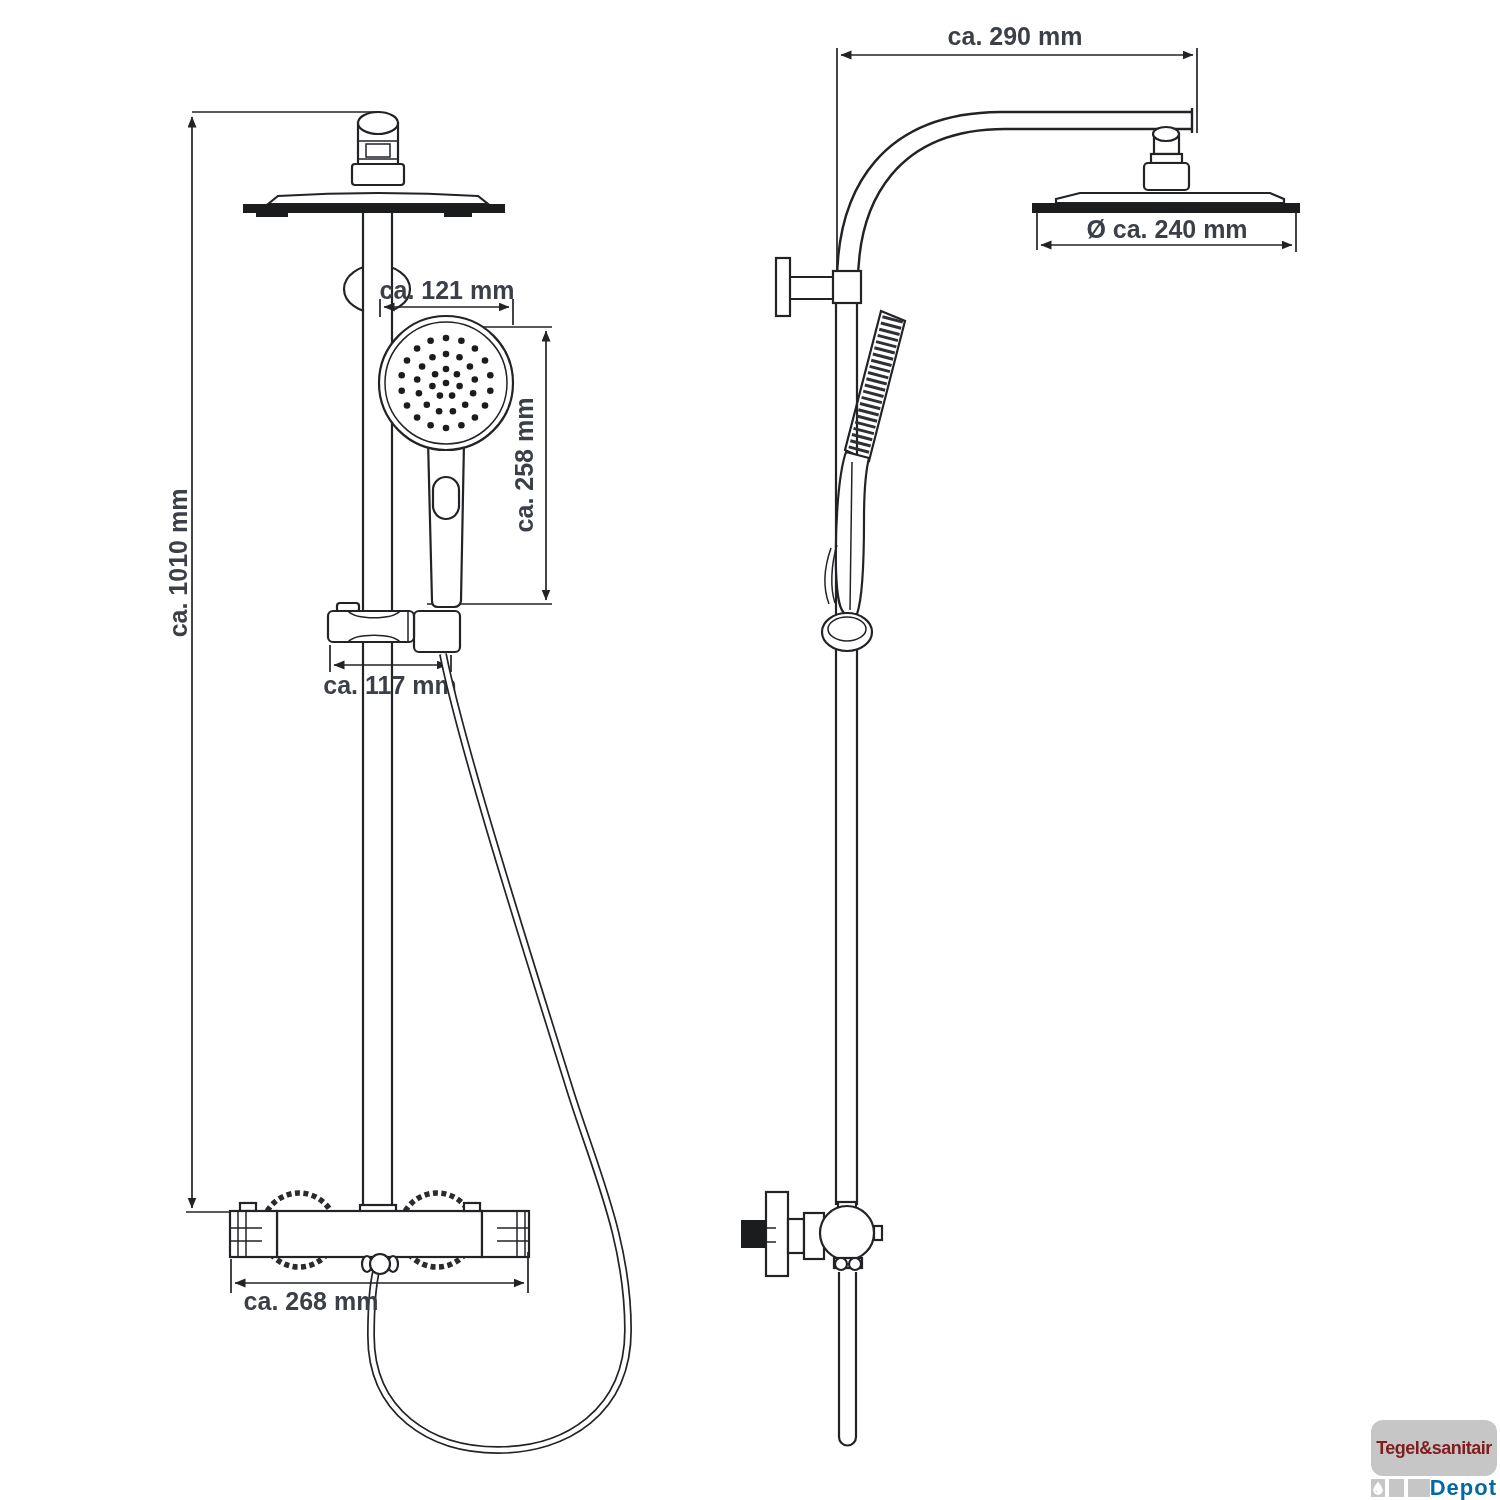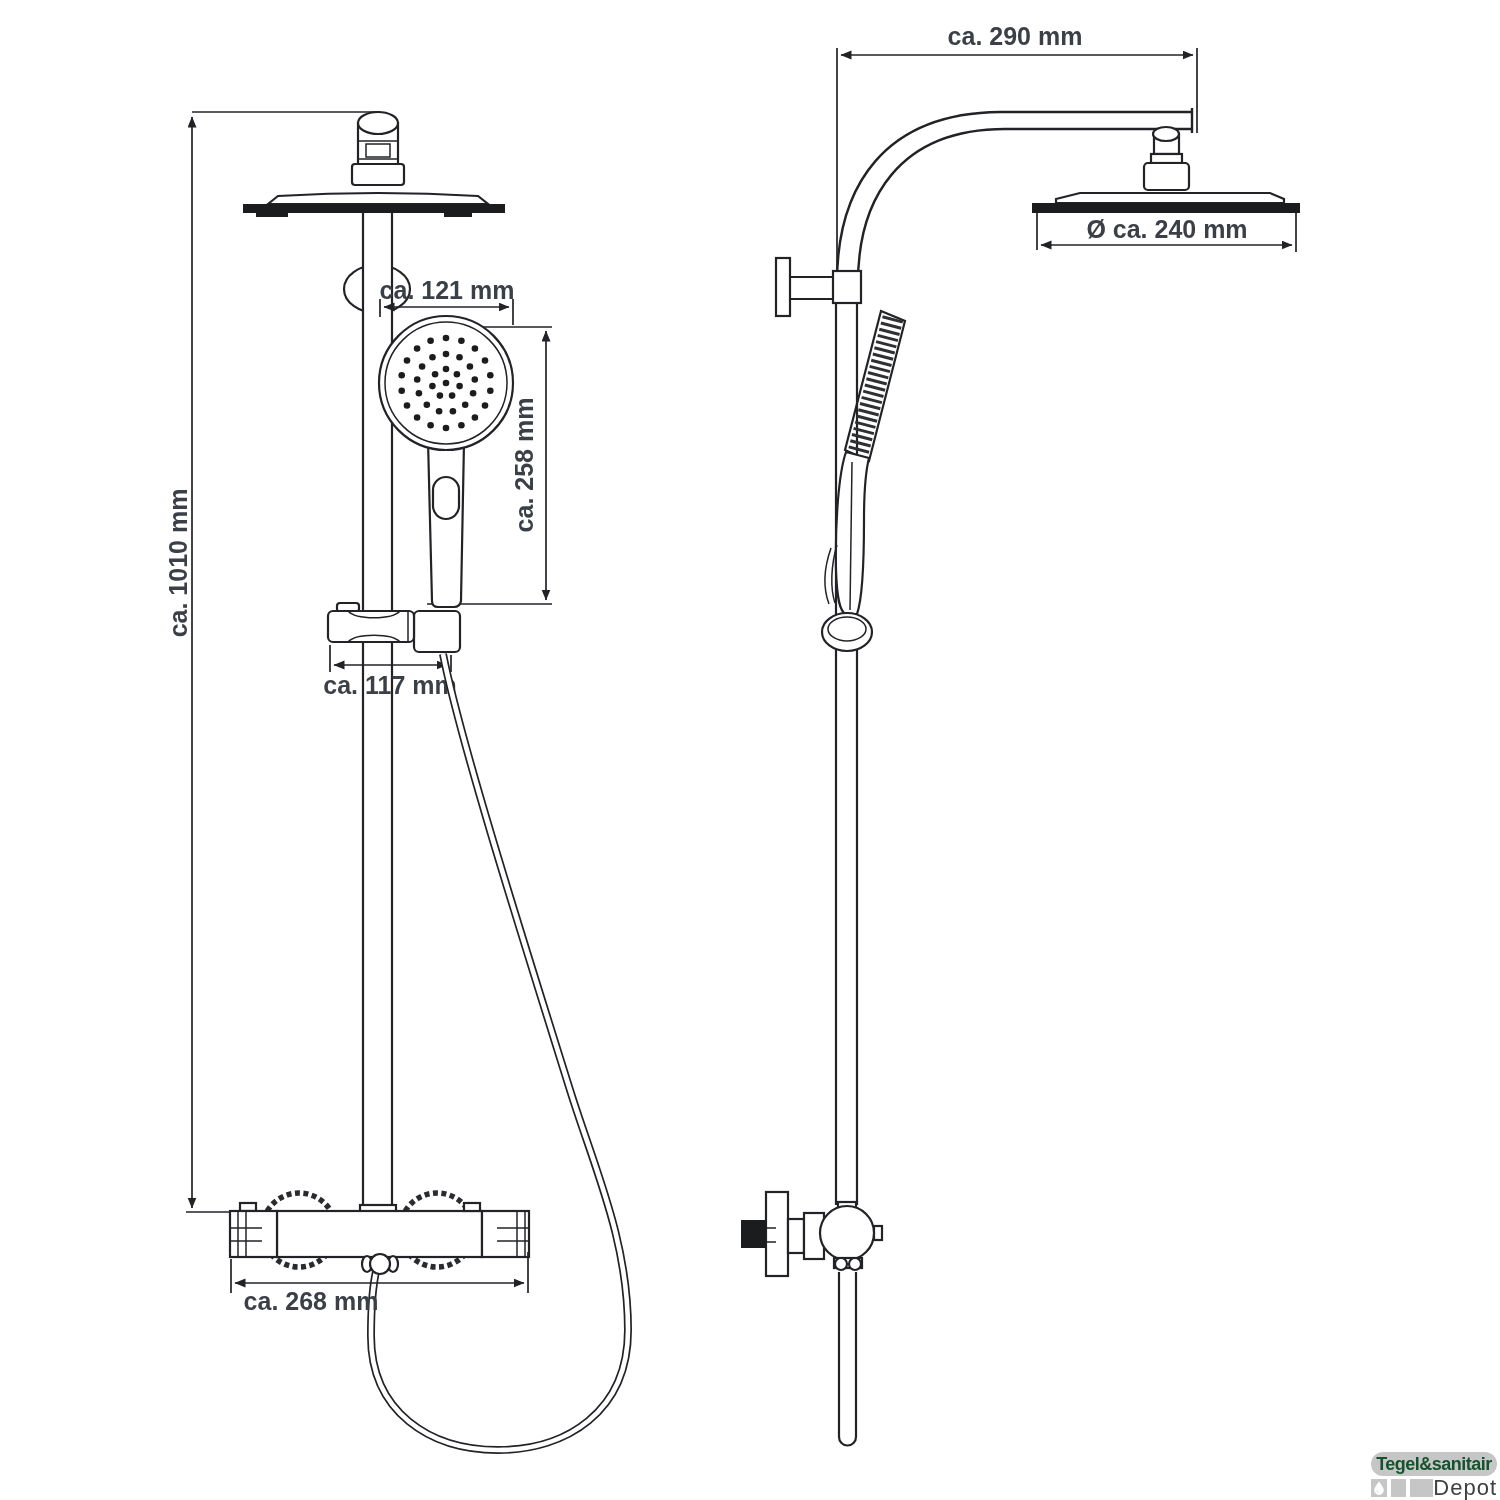--- a/index.html
+++ b/index.html
@@ -6,28 +6,28 @@
   #stage{position:relative;width:1500px;height:1500px;background:#ffffff;overflow:hidden;
          font-family:"Liberation Sans",sans-serif;}
   svg text{font-family:"Liberation Sans",sans-serif;font-size:25px;font-weight:600;fill:#3b3f47;}
   .ln{stroke:#222327;fill:none;}
   .dim{stroke:#222327;stroke-width:1.7;fill:none;}
   .part{stroke:#222327;stroke-width:2.2;fill:#ffffff;}
   .thin{stroke:#222327;stroke-width:1.5;fill:none;}
   .blk{fill:#1b1c1e;stroke:none;}
   
   #logo{position:absolute;right:3px;bottom:3px;width:126px;}
-  #logo .banner{background:#c6c6c6;color:#14532d;font-weight:700;font-size:18px;
-                text-align:center;letter-spacing:-0.5px;padding:2px 2px;line-height:20px;border-radius:12px;}
+  #logo .banner{background:#c6c6c6;color:#7f1d1d;font-weight:700;font-size:18px;
+                text-align:center;letter-spacing:-0.5px;padding:18px 2px;line-height:20px;border-radius:12px;}
   #logo .row{display:flex;align-items:center;margin-top:3px;height:18px;}
   #logo .sq{background:#c6c6c6;height:18px;}
   #logo .sq1{width:18px;display:flex;align-items:center;justify-content:center;}
   #logo .sq2{width:18px;margin-left:4px;}
   #logo .sq3{width:27px;margin-left:4px;}
-  #logo .depot{color:#404040;font-size:22px;font-weight:400;margin-left:0;letter-spacing:1px;line-height:18px;}
+  #logo .depot{color:#0369a1;font-size:22px;font-weight:700;margin-left:0;letter-spacing:1px;line-height:18px;}
 </style>
 </head>
 <body>
 
 <div id="stage">
 <svg width="1500" height="1500" viewBox="0 0 1500 1500">
   <defs>
     <marker id="arr" markerUnits="userSpaceOnUse" markerWidth="14" markerHeight="12" refX="10.5" refY="4.5" orient="auto-start-reverse">
       <path d="M0,0 L11,4.5 L0,9 Z" fill="#222327"></path>
     </marker>

